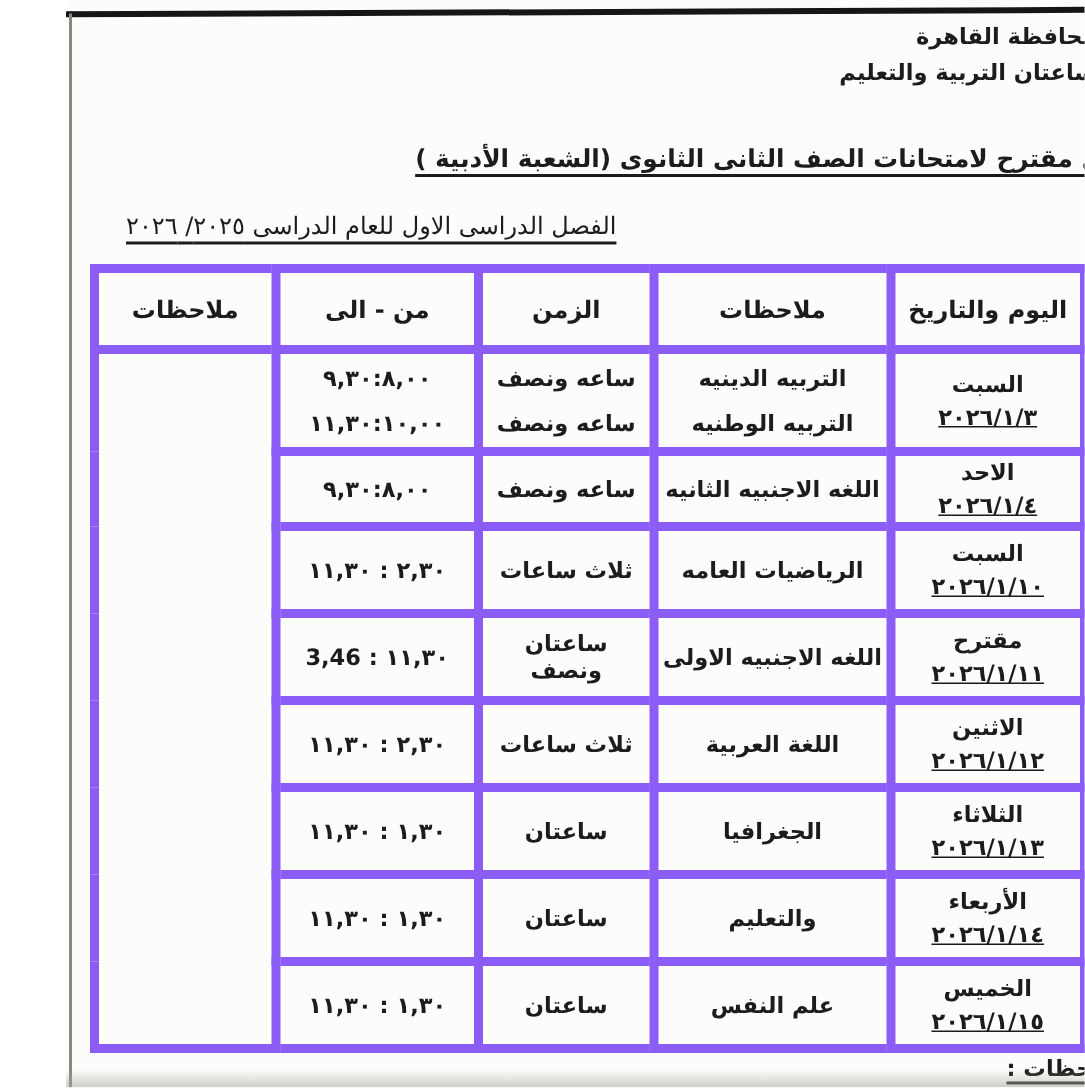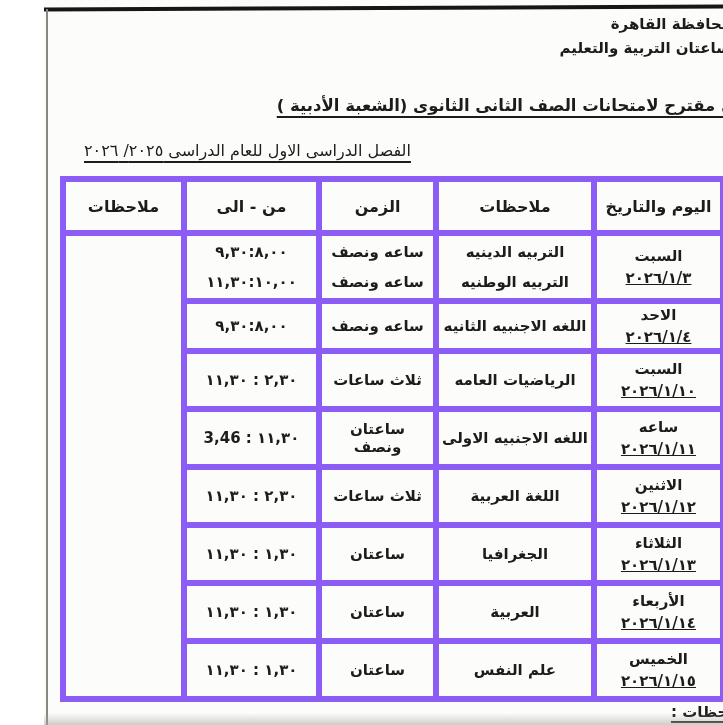--- a/index.html
+++ b/index.html
@@ -164,21 +164,21 @@
         </td>
         <td>
           <div>ثلاث ساعات</div>
         </td>
         <td>
           <div class="ltr-num">٢,٣٠ : ١١,٣٠</div>
         </td>
       </tr>
       <tr class="r3">
         <td>
-          <div class="day-name">ساعه</div>
+          <div class="day-name">مقترح</div>
           <div class="day-date">٢٠٢٦/١/١١</div>
         </td>
         <td>
           <div>اللغه الاجنبيه الاولى</div>
         </td>
         <td>
           <div>ساعتان ونصف</div>
         </td>
         <td>
           <div class="ltr-num">3,46 : ١١,٣٠</div>
@@ -213,21 +213,21 @@
         <td>
           <div class="ltr-num">١,٣٠ : ١١,٣٠</div>
         </td>
       </tr>
       <tr class="r6">
         <td>
           <div class="day-name">الأربعاء</div>
           <div class="day-date">٢٠٢٦/١/١٤</div>
         </td>
         <td>
-          <div>العربية</div>
+          <div>والتعليم</div>
         </td>
         <td>
           <div>ساعتان</div>
         </td>
         <td>
           <div class="ltr-num">١,٣٠ : ١١,٣٠</div>
         </td>
       </tr>
       <tr class="r7">
         <td>

